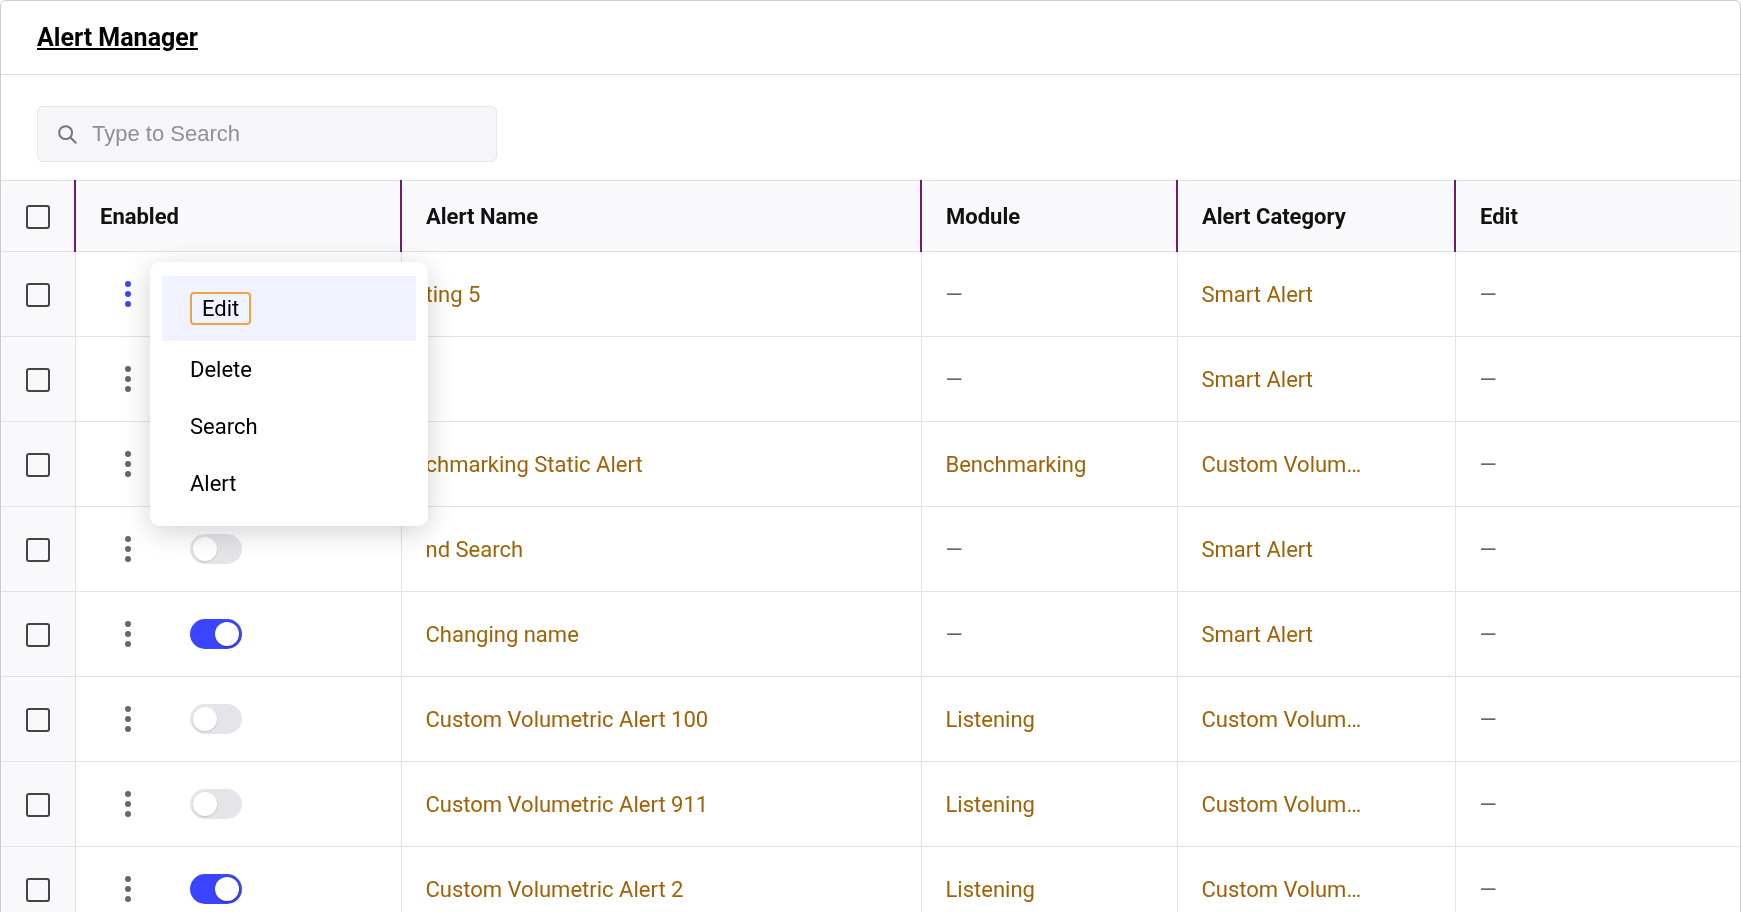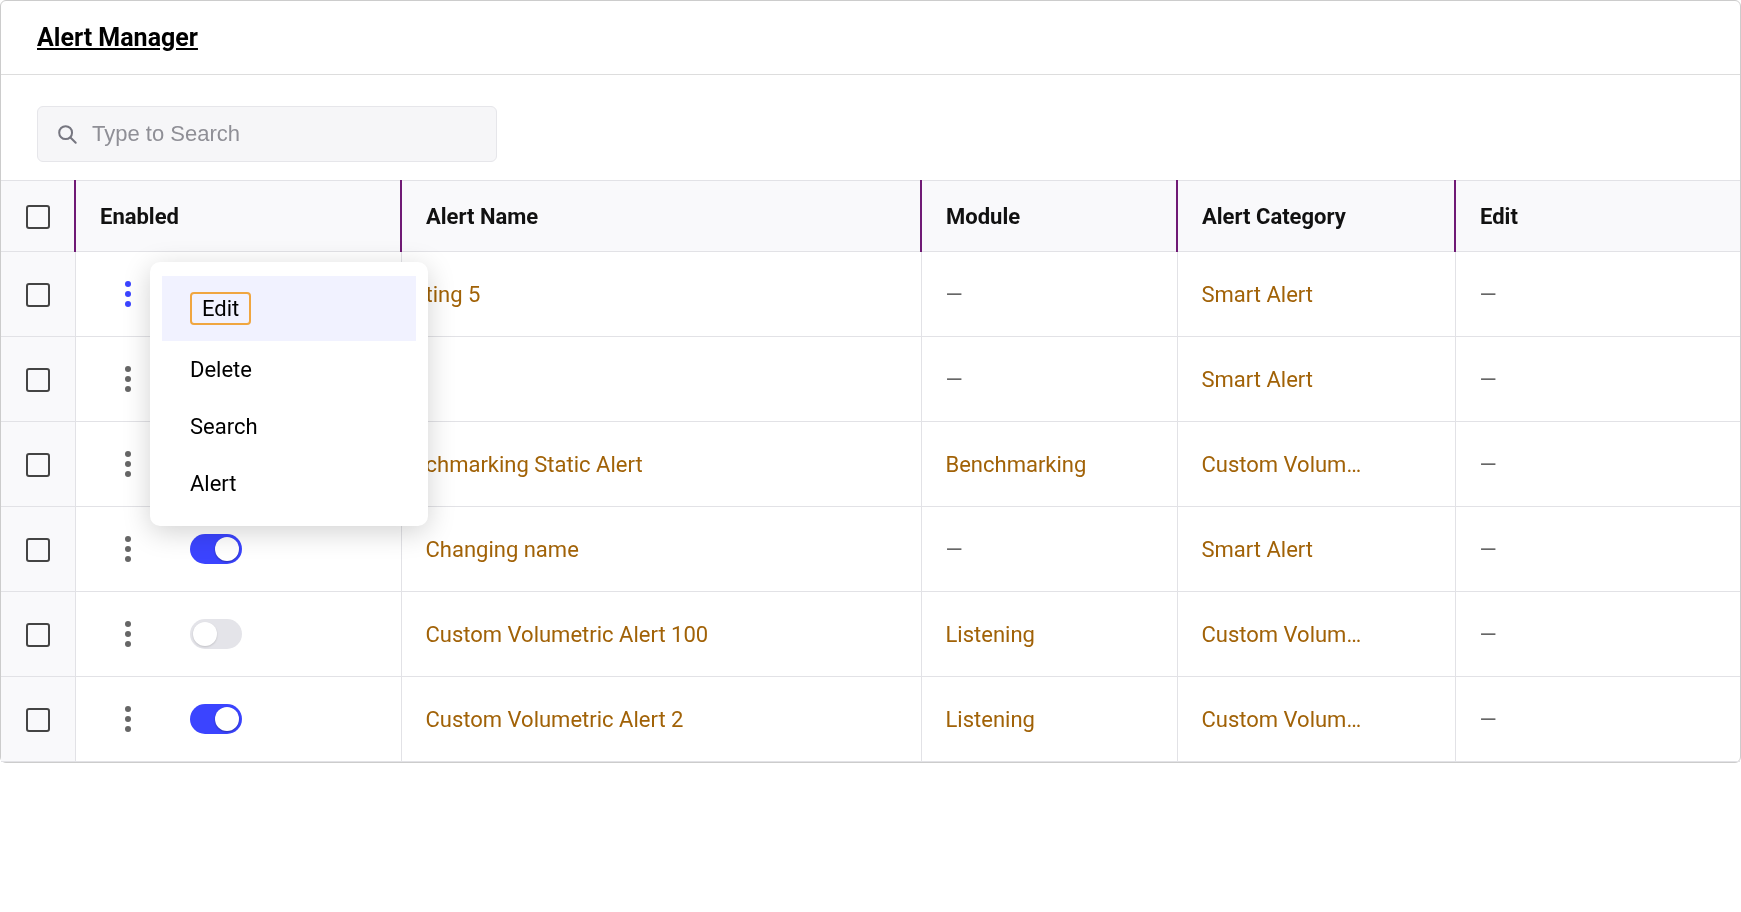--- a/index.html
+++ b/index.html
@@ -274,20 +274,41 @@
             <td class="col-checkbox" style="text-align: center;"><span class="checkbox"></span></td>
             <td>
               <div class="enabled-cell">
                 <span class="more-btn">
                   <svg class="dots" width="8" height="28" viewBox="0 0 8 28">
                     <circle cx="4" cy="4" r="3"></circle>
                     <circle cx="4" cy="14" r="3"></circle>
                     <circle cx="4" cy="24" r="3"></circle>
                   </svg>
                 </span>
+                <span class="toggle off">
+                  <span class="knob"></span>
+                </span>
+              </div>
+            </td>
+            <td>nd Search</td>
+            <td class="dash">—</td>
+            <td>Smart Alert</td>
+            <td class="dash">—</td>
+          </tr>
+          <tr>
+            <td class="col-checkbox" style="text-align: center;"><span class="checkbox"></span></td>
+            <td>
+              <div class="enabled-cell">
+                <span class="more-btn">
+                  <svg class="dots" width="8" height="28" viewBox="0 0 8 28">
+                    <circle cx="4" cy="4" r="3"></circle>
+                    <circle cx="4" cy="14" r="3"></circle>
+                    <circle cx="4" cy="24" r="3"></circle>
+                  </svg>
+                </span>
                 <span class="toggle on">
                   <span class="knob"></span>
                 </span>
               </div>
             </td>
             <td>Changing name</td>
             <td class="dash">—</td>
             <td>Smart Alert</td>
             <td class="dash">—</td>
           </tr>
@@ -301,20 +322,41 @@
                     <circle cx="4" cy="14" r="3"></circle>
                     <circle cx="4" cy="24" r="3"></circle>
                   </svg>
                 </span>
                 <span class="toggle off">
                   <span class="knob"></span>
                 </span>
               </div>
             </td>
             <td>Custom Volumetric Alert 100</td>
+            <td>Listening</td>
+            <td>Custom Volum…</td>
+            <td class="dash">—</td>
+          </tr>
+          <tr>
+            <td class="col-checkbox" style="text-align: center;"><span class="checkbox"></span></td>
+            <td>
+              <div class="enabled-cell">
+                <span class="more-btn">
+                  <svg class="dots" width="8" height="28" viewBox="0 0 8 28">
+                    <circle cx="4" cy="4" r="3"></circle>
+                    <circle cx="4" cy="14" r="3"></circle>
+                    <circle cx="4" cy="24" r="3"></circle>
+                  </svg>
+                </span>
+                <span class="toggle off">
+                  <span class="knob"></span>
+                </span>
+              </div>
+            </td>
+            <td>Custom Volumetric Alert 911</td>
             <td>Listening</td>
             <td>Custom Volum…</td>
             <td class="dash">—</td>
           </tr>
           <tr>
             <td class="col-checkbox" style="text-align: center;"><span class="checkbox"></span></td>
             <td>
               <div class="enabled-cell">
                 <span class="more-btn">
                   <svg class="dots" width="8" height="28" viewBox="0 0 8 28">

